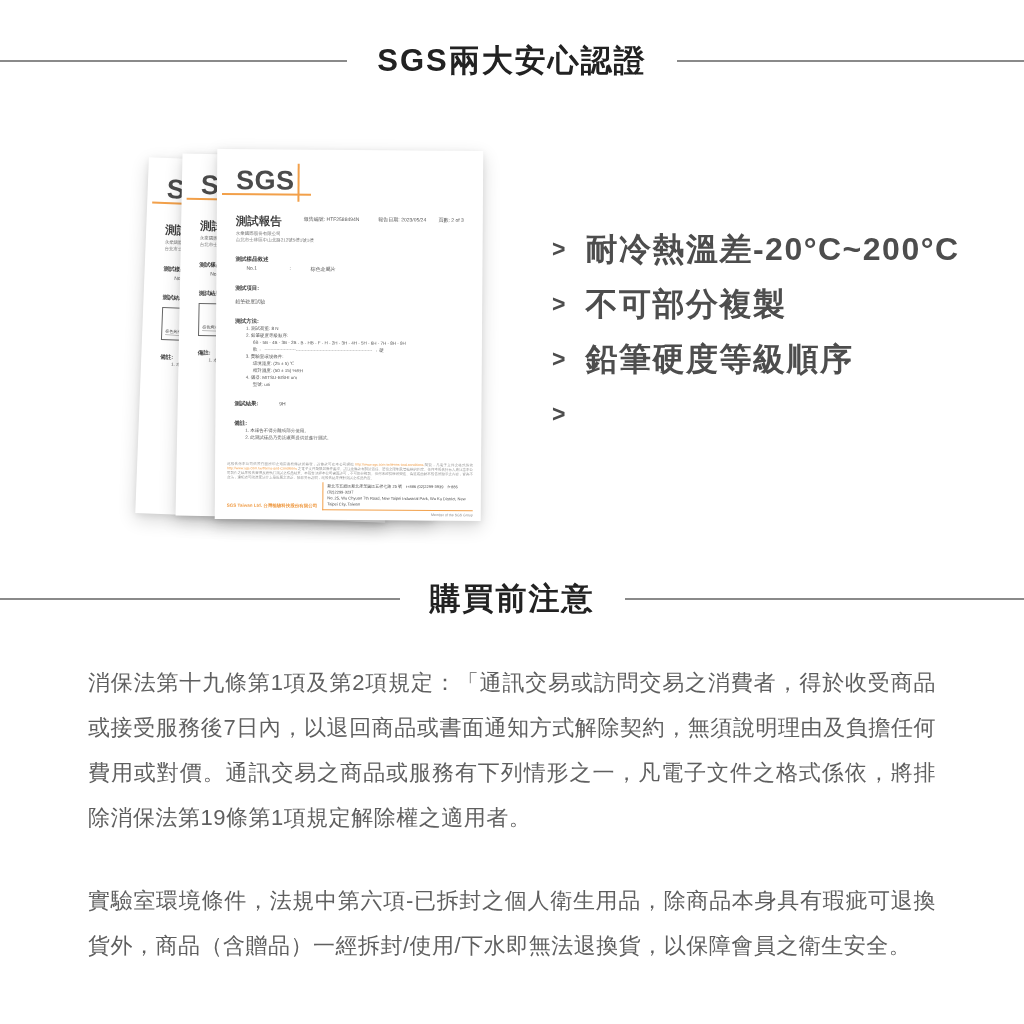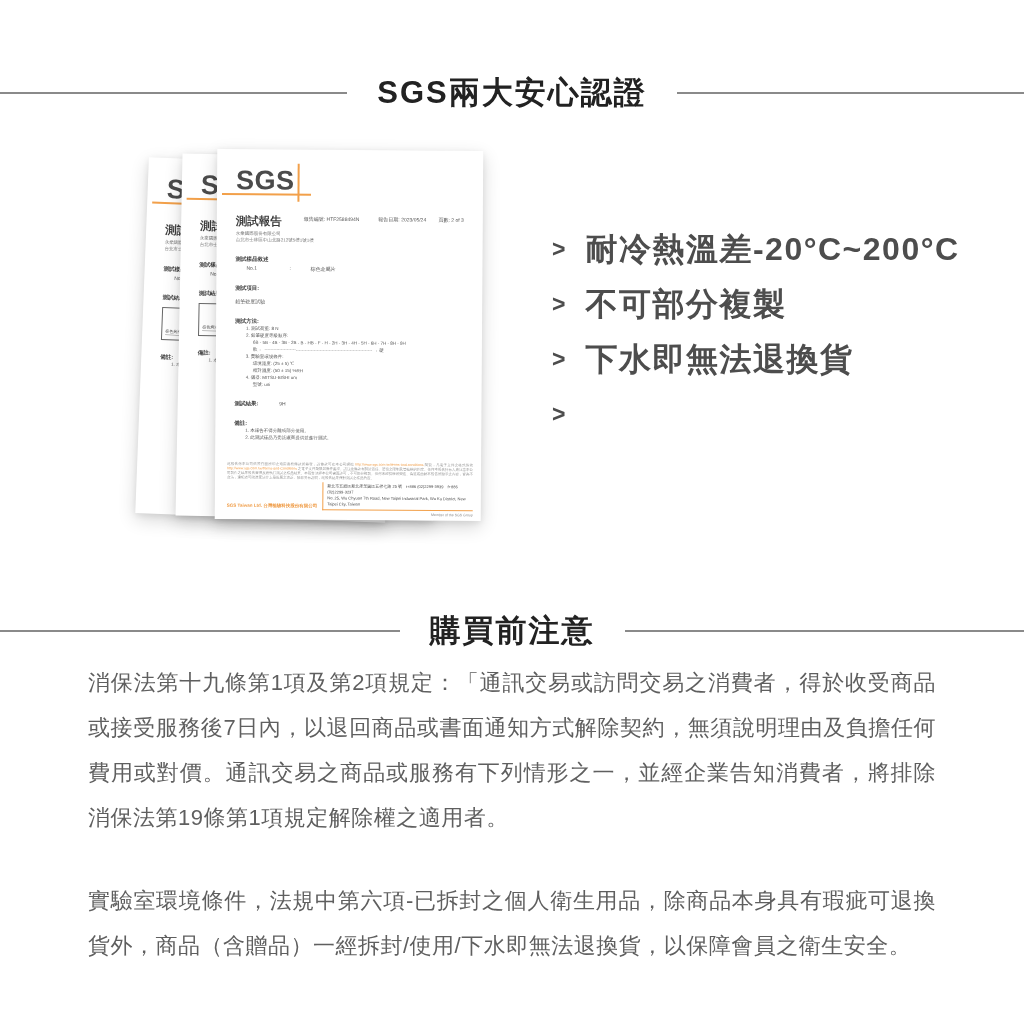--- a/index.html
+++ b/index.html
@@ -1,21 +1,21 @@
 <!DOCTYPE html>
 <html><head>
 <meta charset="utf-8">
 <style>
   * { margin:0; padding:0; box-sizing:border-box; }
   html,body { background:#ffffff; }
   body { font-family:"Liberation Sans", sans-serif; }
   .page { position:relative; width:1024px; height:1024px; background:#ffffff; overflow:hidden; margin:0 auto; }
 
   
-  .section-header { position:absolute; left:0; width:100%; display:flex; align-items:center; gap:30px;margin-top:32px; }
+  .section-header { position:absolute; left:0; width:100%; display:flex; align-items:center; gap:30px; }
   #hdr-sgs { top:40px; }
   #hdr-notice { top:578px;justify-content:flex-end; }
   .rule { flex:1; height:2px; background:#8a8a8a; }
   .section-title { font-size:31px; font-weight:600; color:#222222; letter-spacing:2px; white-space:nowrap; }
 
   
   .papers { position:absolute; left:0; top:0; width:1024px; height:560px; }
   .paper { position:absolute; background:#ffffff; overflow:hidden;
            box-shadow:0 6px 18px rgba(0,0,0,.16), 0 2px 6px rgba(0,0,0,.08); }
   .paper-back  { left:142px; top:162px; width:250px; height:356px; transform:rotate(2.2deg); z-index:1; }
@@ -232,31 +232,31 @@
     <div class="bullet">
       <span class="marker">&gt;</span>
       <span class="label">耐冷熱溫差-20°C~200°C</span>
     </div>
     <div class="bullet">
       <span class="marker">&gt;</span>
       <span class="label">不可部分複製</span>
     </div>
     <div class="bullet">
       <span class="marker">&gt;</span>
-      <span class="label">下水即無法退換貨</span>
+      <span class="label">鉛筆硬度等級順序</span>
     </div>
     <div class="bullet">
       <span class="marker">&gt;</span>
     </div>
   </div>
 
   <div class="section-header" id="hdr-notice">
     <div class="rule"></div>
     <div class="section-title">購買前注意</div>
     <div class="rule"></div>
   </div>
 
   <div class="paragraphs">
-    <div class="para">消保法第十九條第1項及第2項規定：「通訊交易或訪問交易之消費者，得於收受商品或接受服務後7日內，以退回商品或書面通知方式解除契約，無須說明理由及負擔任何費用或對價。通訊交易之商品或服務有下列情形之一，並經企業告知消費者，將排除消保法第19條第1項規定解除權之適用者。</div>
+    <div class="para">消保法第十九條第1項及第2項規定：「通訊交易或訪問交易之消費者，得於收受商品或接受服務後7日內，以退回商品或書面通知方式解除契約，無須說明理由及負擔任何費用或對價。通訊交易之商品或服務有下列情形之一，凡電子文件之格式係依，將排除消保法第19條第1項規定解除權之適用者。</div>
     <div class="para">實驗室環境條件，法規中第六項-已拆封之個人衛生用品，除商品本身具有瑕疵可退換貨外，商品（含贈品）一經拆封/使用/下水即無法退換貨，以保障會員之衛生安全。</div>
   </div>
 
 </div>
 
 </body></html>

